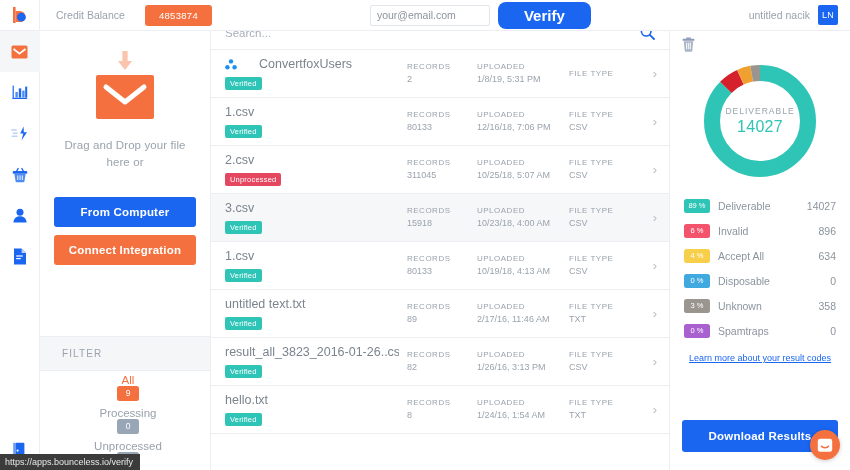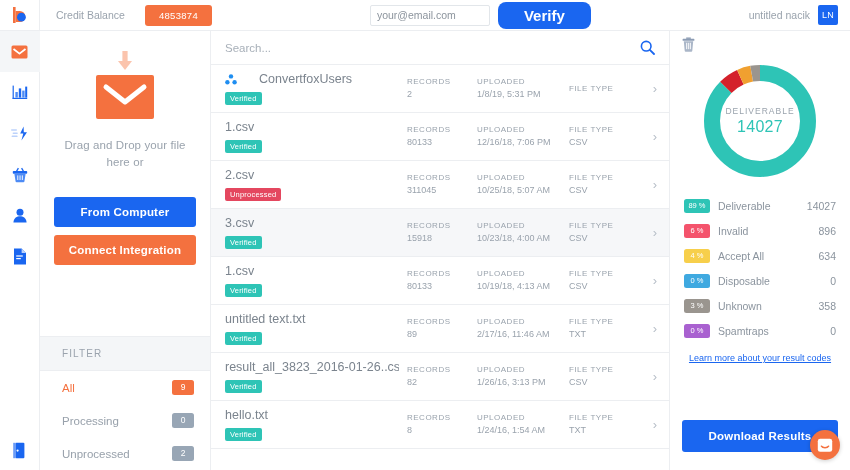--- a/index.html
+++ b/index.html
@@ -66,42 +66,43 @@
   .btn-orange { background: #f4713f; margin-top: 8px; }
 
   .filter-wrap { margin-top: auto; }
   .filter-head {
     background: #f4f6f8;
     border-top: 1px solid #eceef1; border-bottom: 1px solid #eceef1;
     padding: 11px 0 11px 22px;
     font-size: 10px; color: #9aa3ad; letter-spacing: 1.1px;
   }
   .filter-row {
-    display: flex; align-items: center; justify-content: space-between;
+    display: flex; align-items: center; justify-content: center;
     padding: 0 16px 0 22px;
     height: 33px;
     font-size: 11.5px; color: #98a1ab;
     cursor: pointer;
+    flex-direction: column;
   }
   .filter-row.sel { color: #f4713f; }
   .pill {
     min-width: 22px; height: 15px; line-height: 15px;
     border-radius: 2.5px; text-align: center;
     font-size: 8.5px; color: #ffffff; padding: 0 5px;
     background: #98a6b5;
   }
   .pill.orange { background: #f4713f; }
 
   
   .col-list {
     flex: 1 1 auto; height: 470px;
     background: #ffffff;
     border-right: 1px solid #eceef1;
     display: flex; flex-direction: column;
-    padding-top: 31px;
+    padding-top: 16px;
     min-width: 0;
   }
   .searchbar {
     height: 34px; flex: 0 0 34px;
     border-bottom: 1px solid #eceef1;
     display: flex; align-items: center;
     padding: 0 14px 0 14px;
   }
   .searchbar input {
     flex: 1; border: none; outline: none;
@@ -602,13 +603,14 @@
     <div class="topbar-mid">
       <input class="verify-input" placeholder="your@email.com" style="">
       <button class="btn-verify">Verify</button>
     </div>
     <div class="topbar-right">
       <span class="user-name">untitled nacik</span>
       <span class="avatar">LN</span>
     </div>
   </div>
 
+  <div class="statusbar">https://apps.bounceless.io/verify</div>
 </div>
 
 </body></html>

